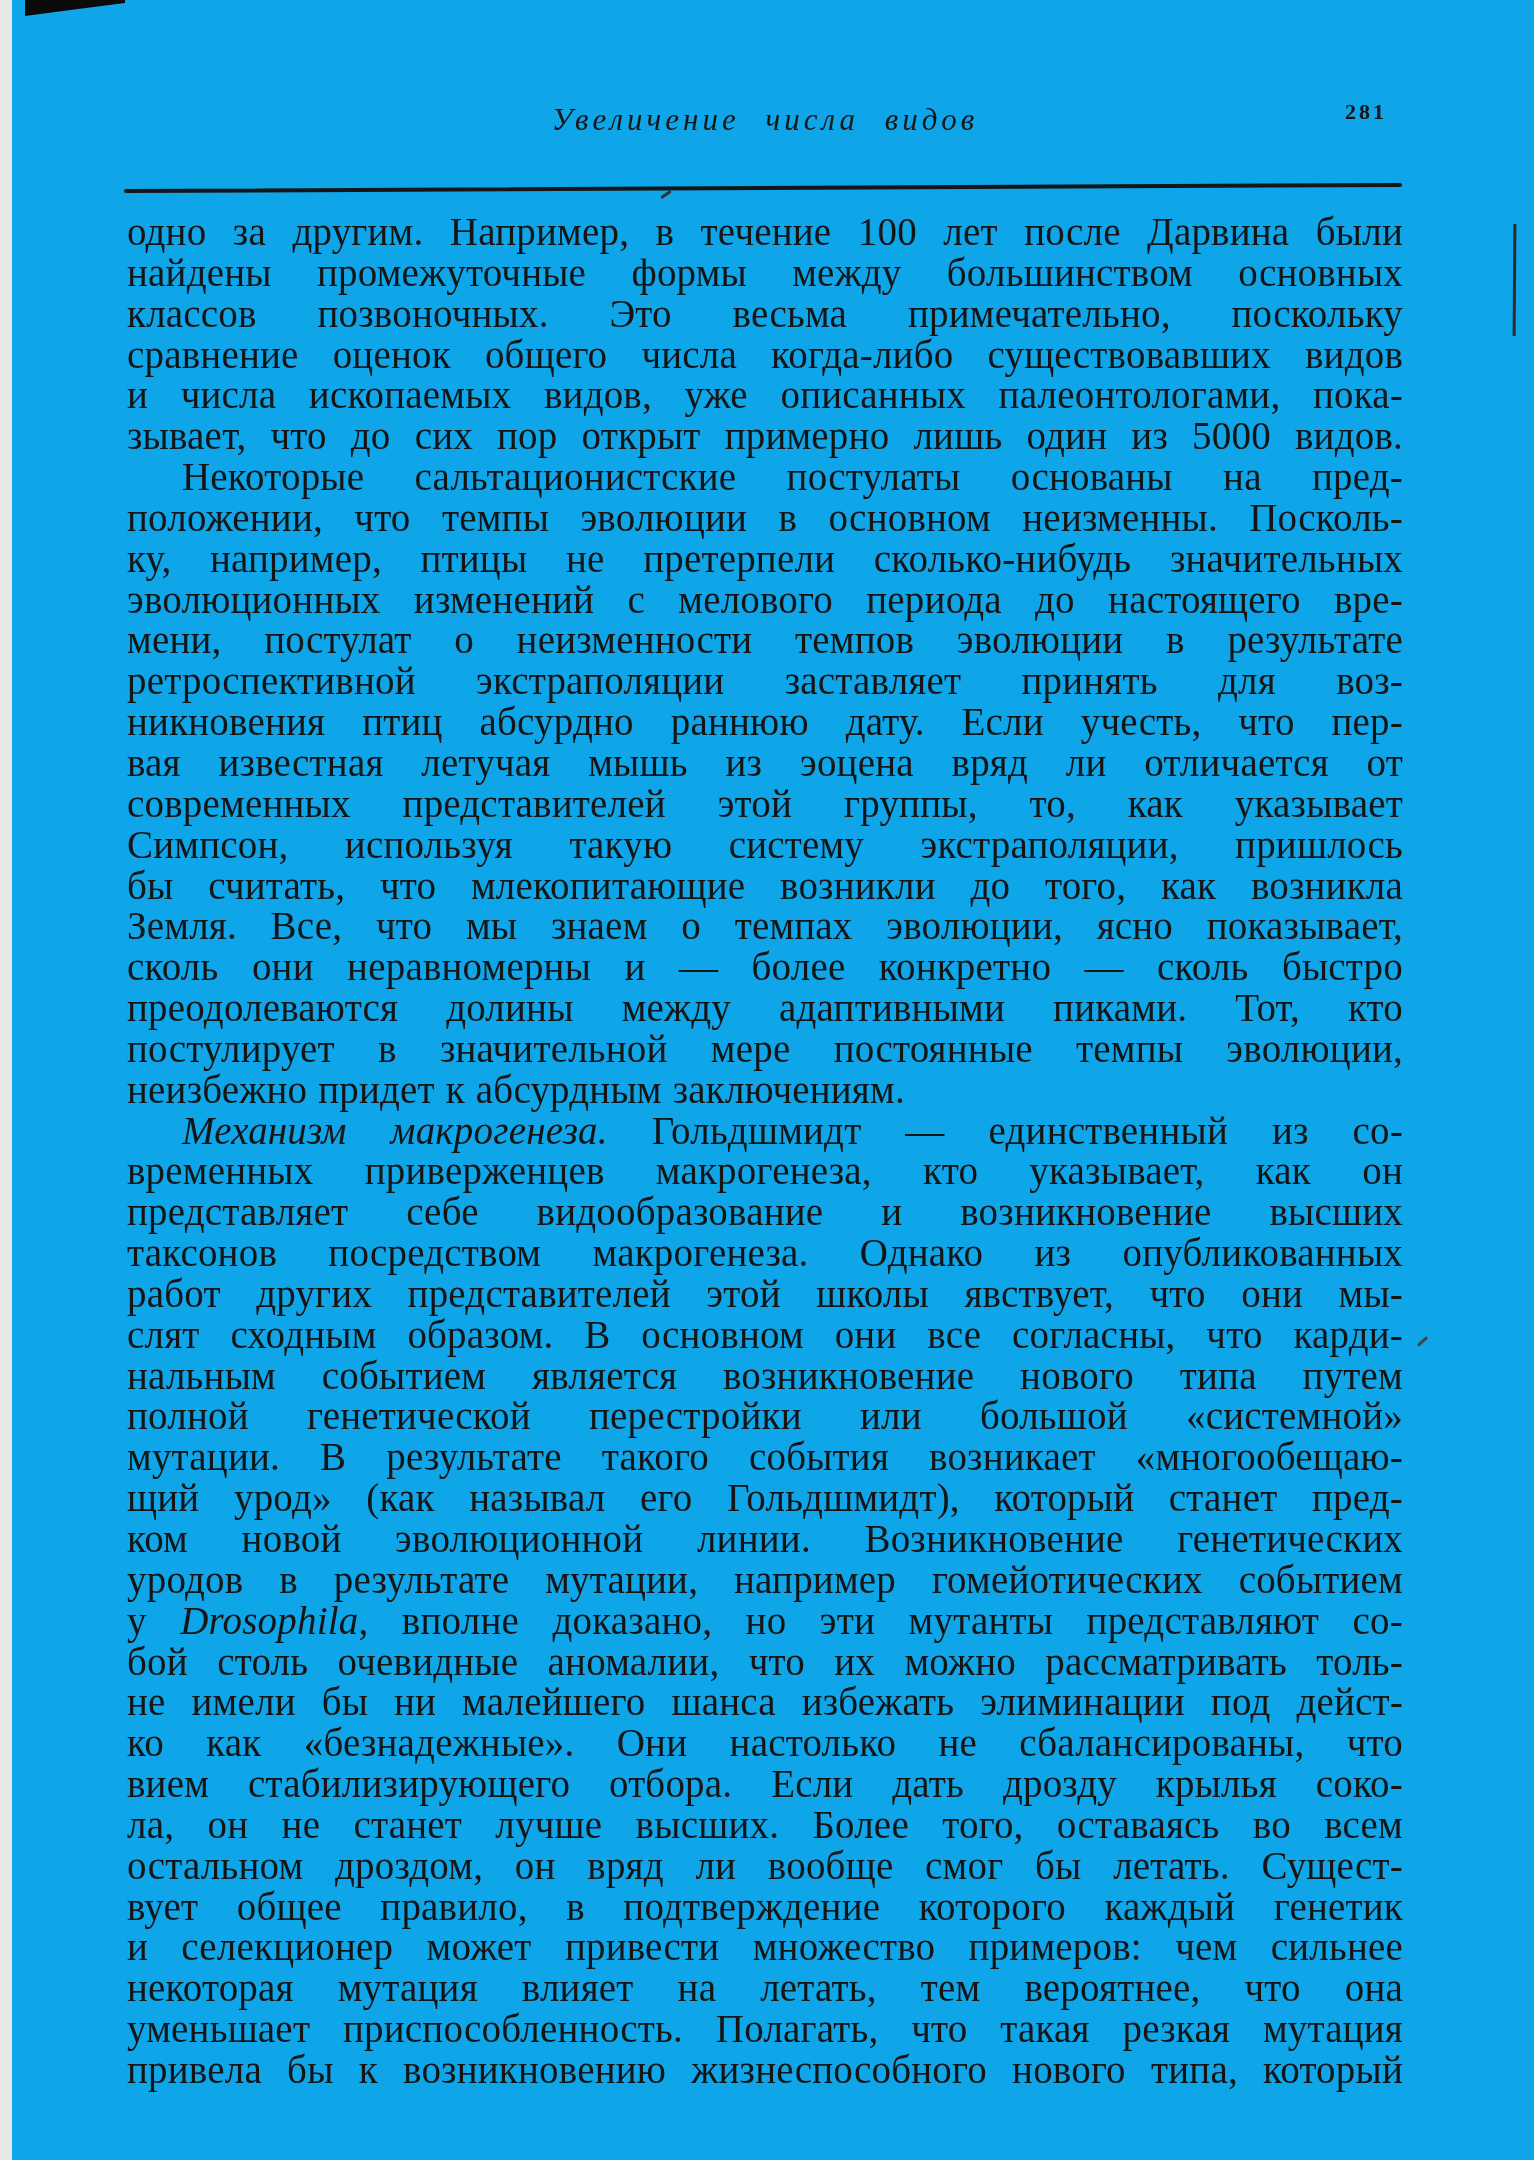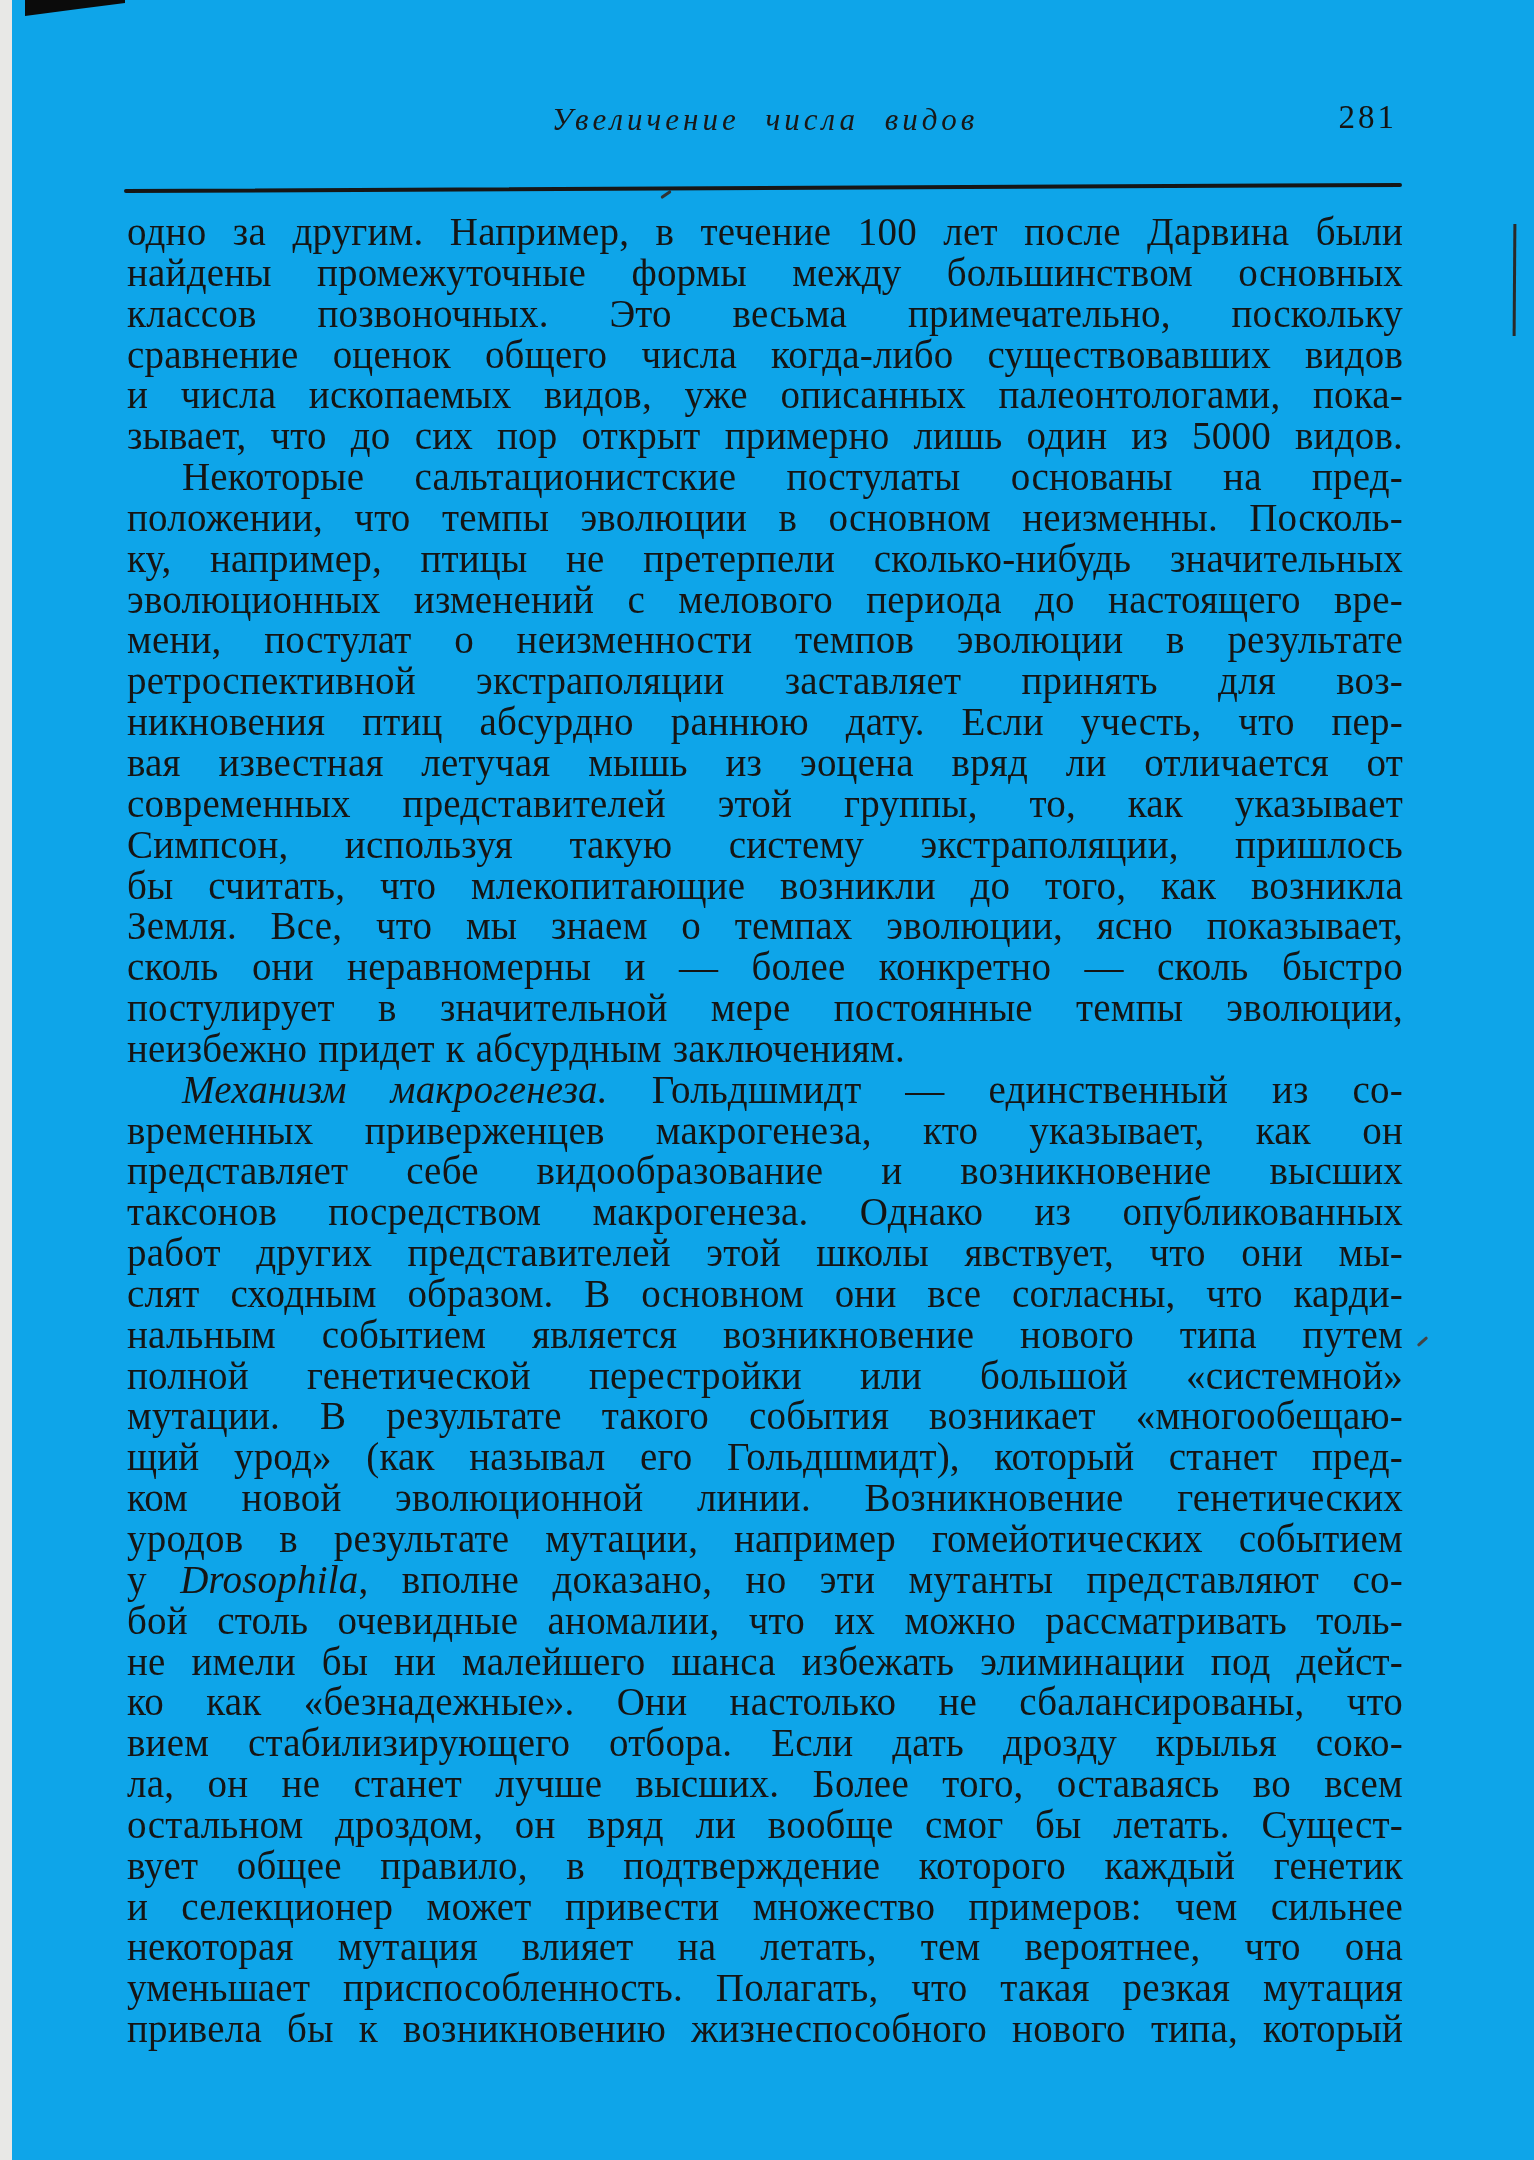--- a/index.html
+++ b/index.html
@@ -57,24 +57,25 @@
     left: 0; right: 0; top: 102px;
     text-align: center;
     font-style: italic;
     font-size: 31px;
     letter-spacing: 4px;
     word-spacing: 14px;
     color: #181818;
   }
   .page-number {
     position: absolute;
-    right: 6px; top: 99px;
-    font-size: 33px;
+    right: 16px; top: 99px;
+    font-size: 22px;
     letter-spacing: 3px;
     color: #141414;
+    font-weight: bold;
   }
   .head-rule {
     position: absolute;
     left: 112px; top: 186px;
     width: 1278px; height: 3.5px;
     background: #161616;
     border-radius: 2px;
     transform: rotate(-0.28deg);
   }
 
@@ -131,20 +132,21 @@
       <div class="line"><span>эволюционных изменений с мелового периода до настоящего вре-</span></div>
       <div class="line"><span>мени, постулат о неизменности темпов эволюции в результате</span></div>
       <div class="line"><span>ретроспективной экстраполяции заставляет принять для воз-</span></div>
       <div class="line"><span>никновения птиц абсурдно раннюю дату. Если учесть, что пер-</span></div>
       <div class="line"><span>вая известная летучая мышь из эоцена вряд ли отличается от</span></div>
       <div class="line"><span>современных представителей этой группы, то, как указывает</span></div>
       <div class="line"><span>Симпсон, используя такую систему экстраполяции, пришлось</span></div>
       <div class="line"><span>бы считать, что млекопитающие возникли до того, как возникла</span></div>
       <div class="line"><span>Земля. Все, что мы знаем о темпах эволюции, ясно показывает,</span></div>
       <div class="line"><span>сколь они неравномерны и — более конкретно — сколь быстро</span></div>
+      <div class="line"><span>преодолеваются долины между адаптивными пиками. Тот, кто</span></div>
       <div class="line"><span>постулирует в значительной мере постоянные темпы эволюции,</span></div>
       <div class="line no-justify"><span>неизбежно придет к абсурдным заключениям.</span></div>
       <div class="line indent"><span class="italic">Механизм макрогенеза.</span><span> Гольдшмидт — единственный из со-</span></div>
       <div class="line"><span>временных приверженцев макрогенеза, кто указывает, как он</span></div>
       <div class="line"><span>представляет себе видообразование и возникновение высших</span></div>
       <div class="line"><span>таксонов посредством макрогенеза. Однако из опубликованных</span></div>
       <div class="line"><span>работ других представителей этой школы явствует, что они мы-</span></div>
       <div class="line"><span>слят сходным образом. В основном они все согласны, что карди-</span></div>
       <div class="line"><span>нальным событием является возникновение нового типа путем</span></div>
       <div class="line"><span>полной генетической перестройки или большой «системной»</span></div>

